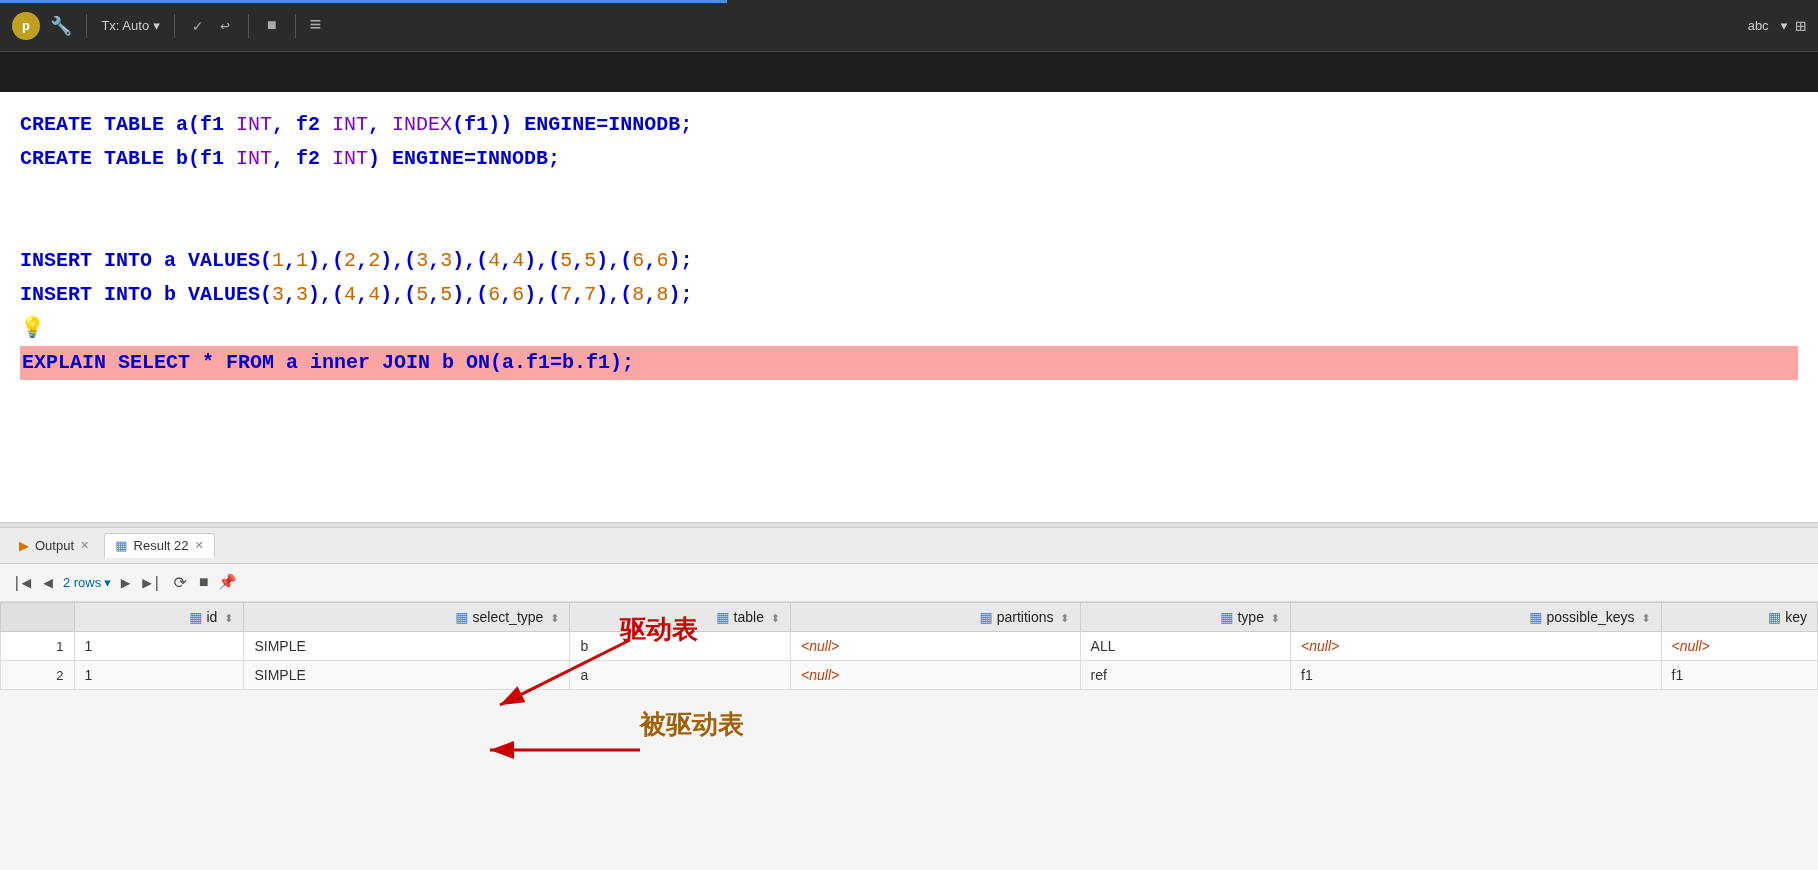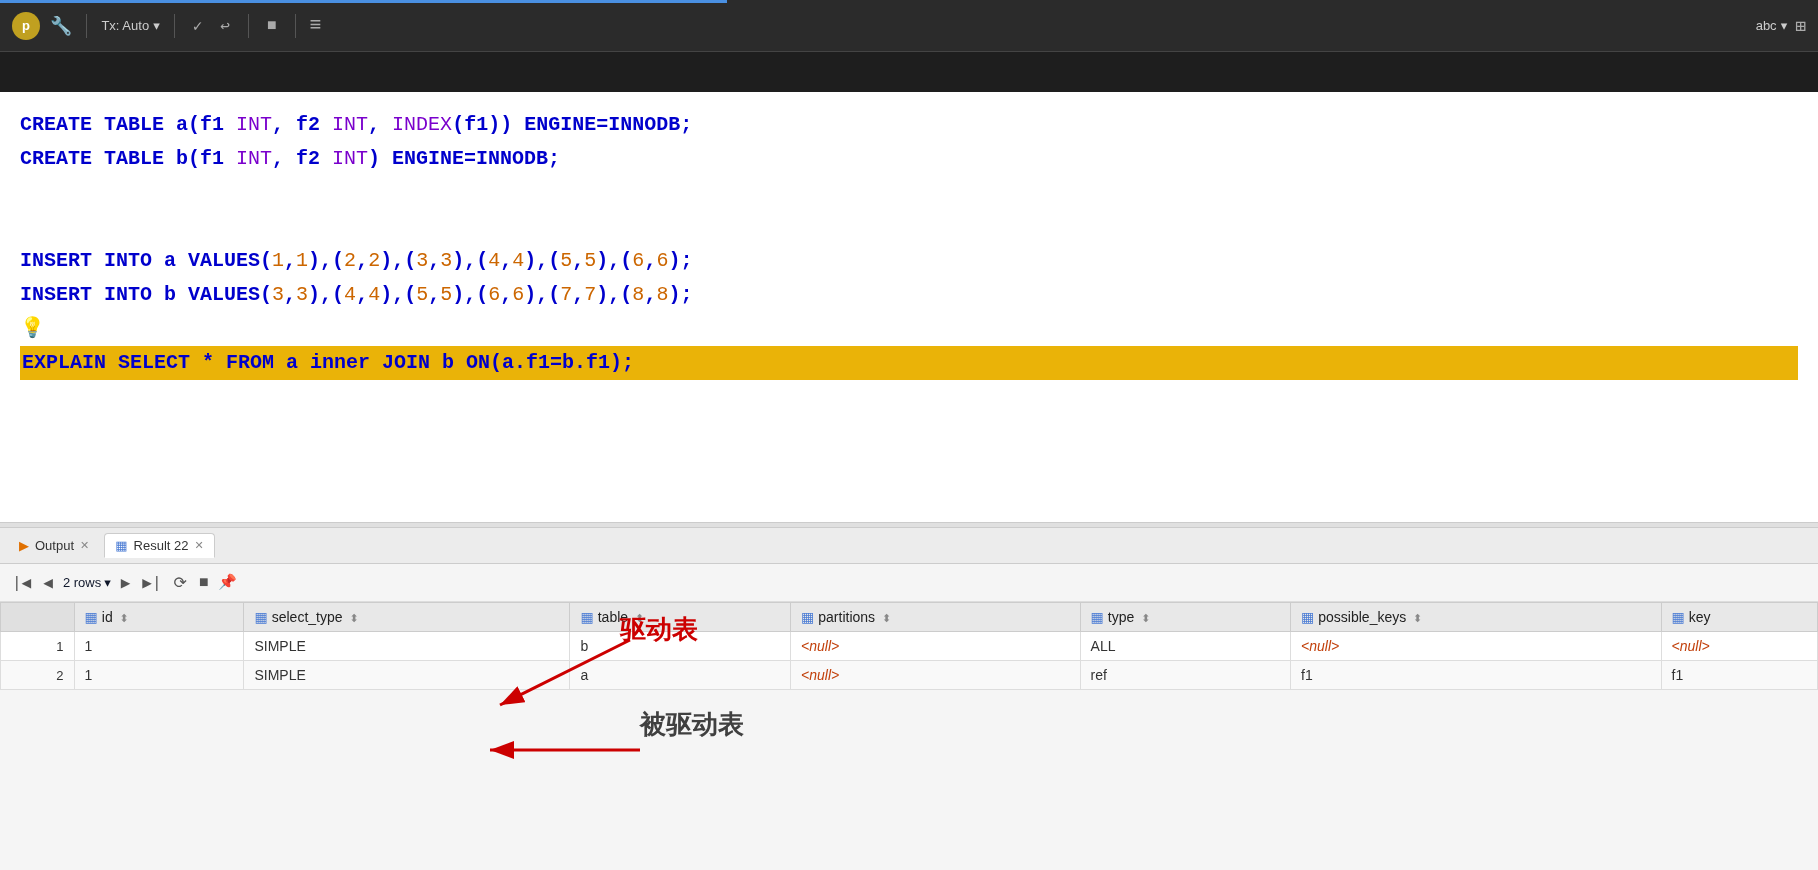--- a/index.html
+++ b/index.html
@@ -71,21 +71,21 @@
     .toolbar-right {
       position: absolute;
       right: 12px;
       display: flex;
       align-items: center;
       gap: 8px;
     }
     .toolbar-right-abc {
       display: flex;
       align-items: center;
-      gap: 4px;
+      gap: 12px;
       color: #ccc;
       font-family: sans-serif;
       font-size: 13px;
     }
     .progress-bar {
       position: absolute;
       top: 0;
       left: 0;
       width: 40%;
       height: 3px;
@@ -104,21 +104,21 @@
     .code-line {
       line-height: 1.7;
       white-space: pre;
       font-size: 20px;
       font-family: 'Courier New', Courier, monospace;
     }
     .kw { color: #0000cc; font-weight: bold; }
     .fn { color: #7a00cc; }
     .num { color: #cc6600; }
     .highlighted-line {
-      background: #eab308;
+      background: #fca5a5;
       display: block;
       padding: 0 2px;
     }
     .divider-horizontal {
       height: 6px;
       background: #e0e0e0;
       border-top: 1px solid #ccc;
       border-bottom: 1px solid #ccc;
     }
 
@@ -181,21 +181,21 @@
     }
     .res-btn {
       color: #555;
       font-size: 16px;
       cursor: pointer;
       padding: 2px;
     }
     .rows-count {
       font-family: sans-serif;
       font-size: 13px;
-      color: #0f172a;
+      color: #0369a1;
       cursor: pointer;
       display: flex;
       align-items: center;
       gap: 3px;
     }
     .pin-icon {
       font-size: 15px;
       color: #555;
       cursor: pointer;
     }
@@ -223,21 +223,21 @@
     .results-table {
       width: 100%;
       border-collapse: collapse;
       font-family: sans-serif;
       font-size: 14px;
     }
     .results-table th {
       background: #e8e8e8;
       border: 1px solid #ccc;
       padding: 6px 10px;
-      text-align: left;
+      text-align: right;
       font-weight: normal;
       color: #222;
       white-space: nowrap;
       position: sticky;
       top: 0;
     }
     .results-table th .col-icon {
       color: #4a7bd4;
       margin-right: 4px;
     }
@@ -394,21 +394,21 @@
 
     <svg class="arrow-svg" width="200" height="100" style="top:28px; left:440px;">
       <defs>
         <marker id="arrowhead1" markerWidth="8" markerHeight="6" refX="8" refY="3" orient="auto">
           <polygon points="0 0, 8 3, 0 6" fill="#cc0000"></polygon>
         </marker>
       </defs>
       <line x1="190" y1="10" x2="60" y2="75" stroke="#cc0000" stroke-width="3" marker-end="url(#arrowhead1)"></line>
     </svg>
 
-    <div class="annotation" style="top:105px; left:640px; font-size:26px; color:#404040;">被驱动表</div>
+    <div class="annotation" style="top:105px; left:640px; font-size:26px; color:#a16207;">被驱动表</div>
 
     <svg class="arrow-svg" width="220" height="80" style="top:118px; left:430px;">
       <defs>
         <marker id="arrowhead2" markerWidth="8" markerHeight="6" refX="8" refY="3" orient="auto">
           <polygon points="0 0, 8 3, 0 6" fill="#cc0000"></polygon>
         </marker>
       </defs>
       <line x1="210" y1="30" x2="60" y2="30" stroke="#cc0000" stroke-width="3" marker-end="url(#arrowhead2)"></line>
     </svg>
 

